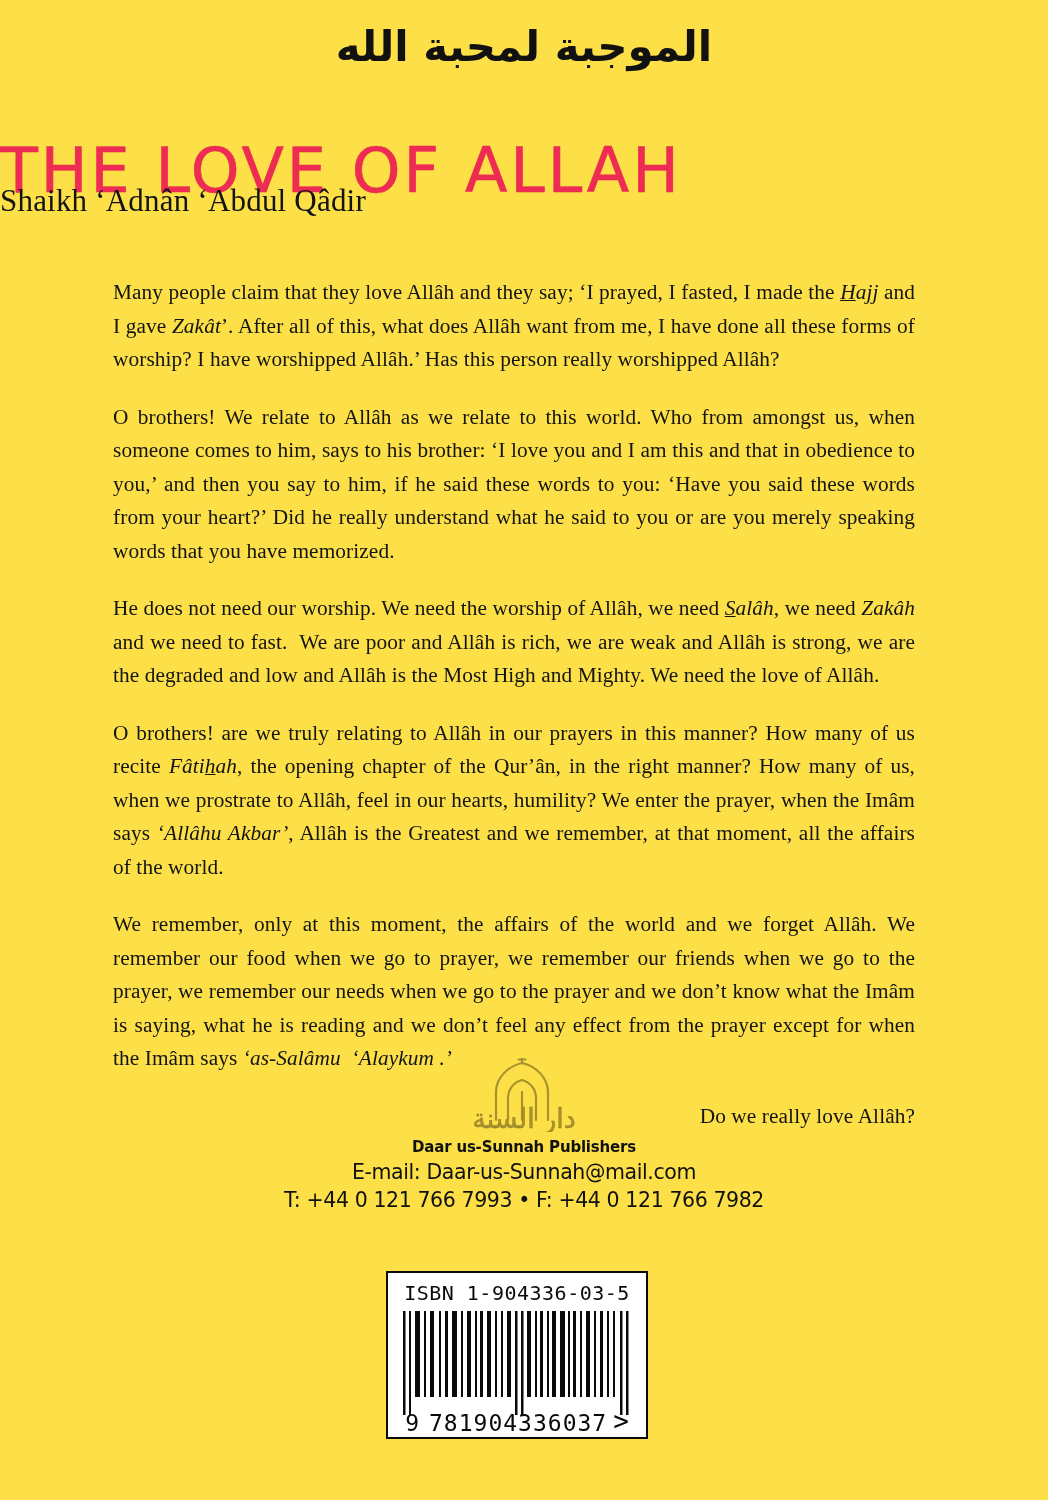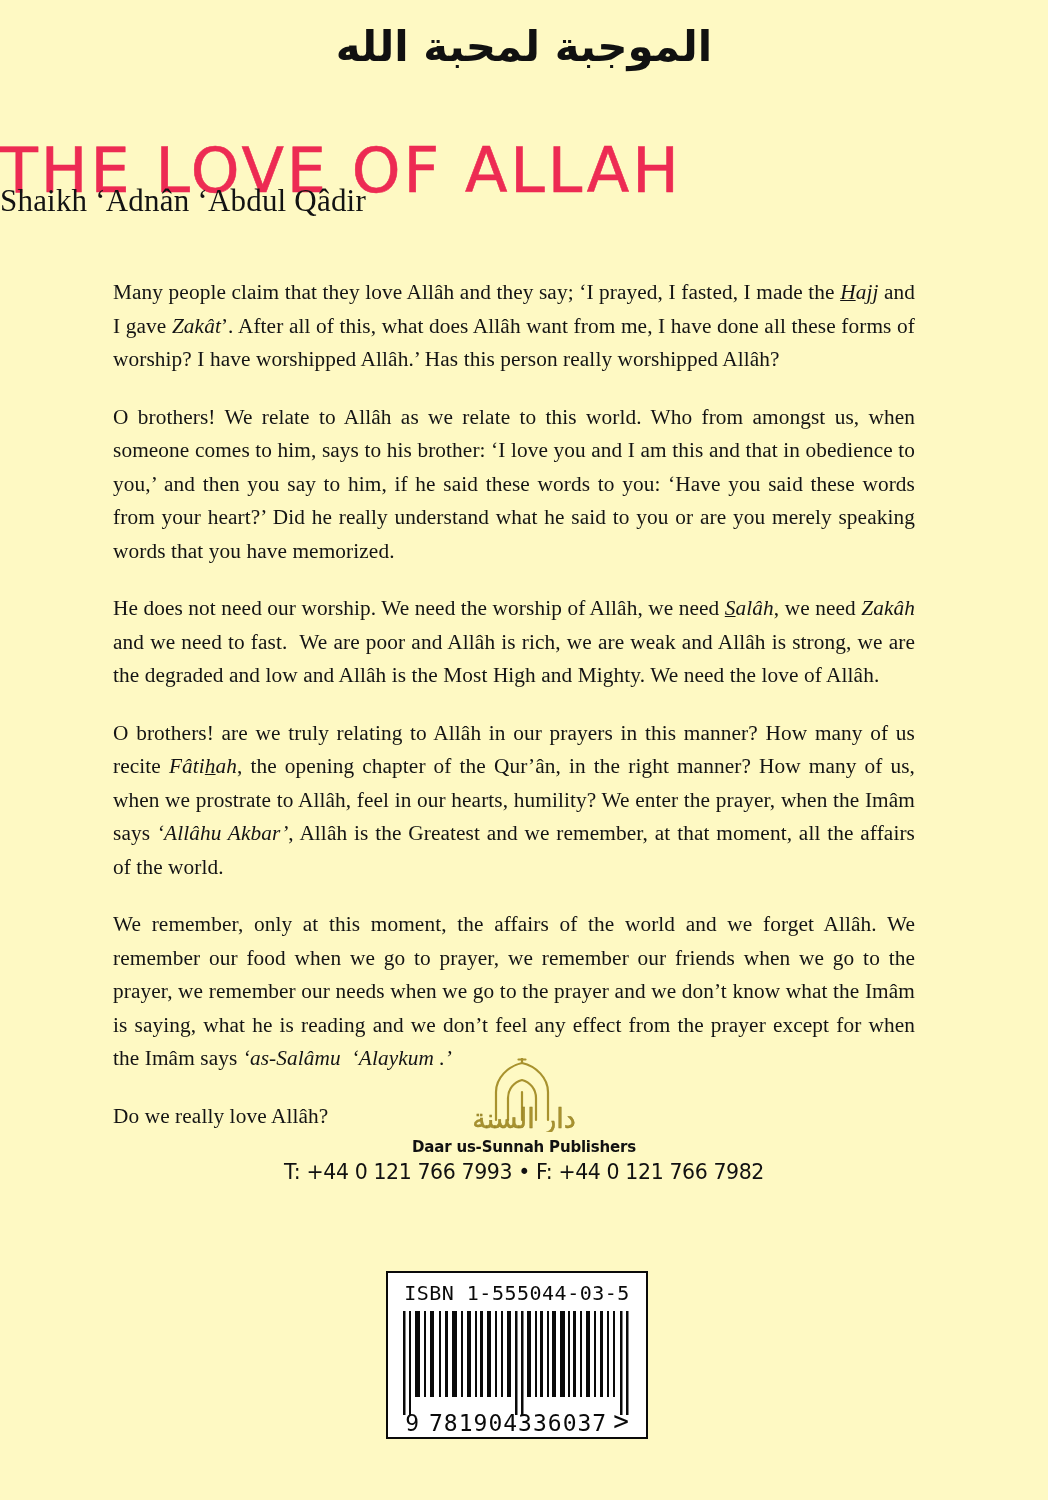--- a/index.html
+++ b/index.html
@@ -12,21 +12,21 @@
     height: 1500px;
     position: relative;
     font-family: "Liberation Serif", "DejaVu Serif", serif;
     color: #1a1a1a;
     overflow: hidden;
   }
 
   .page {
     position: absolute;
     inset: 0;
-    background: #fef9c3;
+    background: #fde047;
   }
 
   
   .arabic-title {
     position: absolute;
     top: 20px;
     left: 0;
     right: 0;
     text-align: center;
     font-family: "DejaVu Sans", "Liberation Sans", sans-serif;
@@ -73,21 +73,21 @@
   .body-text p {
     margin: 0 0 24px 0;
     font-size: 21.3px;
     line-height: 33.5px;
     text-align: justify;
     text-justify: inter-word;
     color: #141414;
     letter-spacing: 0.1px;
   }
   .body-text p:last-child {
-    text-align: left;
+    text-align: right;
     margin-bottom: 0;
   }
   .body-text i { font-style: italic; }
   .uline { text-decoration: underline; text-decoration-thickness: 1px; text-underline-offset: 1px; }
 
   
   .publisher {
     position: absolute;
     top: 1058px;
     left: 0;
@@ -205,26 +205,27 @@
           <path d="M78 34 L78 62"></path>
         </g>
 
         <text x="80" y="70" text-anchor="middle" font-family="DejaVu Sans, sans-serif" font-size="27" fill="#a8922e" stroke="#8e7c24" stroke-width="0.4" direction="rtl">دار السنة</text>
       </svg>
     </span>
 
     <div class="pub-name">Daar us-Sunnah Publishers</div>
 
 
+    <div class="pub-line">E-mail: Daar-us-Sunnah@mail.com</div>
 
     <div class="pub-line">T: +44 0 121 766 7993  •  F: +44 0 121 766 7982</div>
   </div>
 
   <div class="barcode-box">
-    <div class="isbn-text">ISBN 1-555044-03-5</div>
+    <div class="isbn-text">ISBN 1-904336-03-5</div>
 
     <svg class="bars" viewBox="0 0 232 104" preserveAspectRatio="none">
       <g fill="#0a0a0a">
         <rect x="2" y="0" width="2.5" height="104"></rect>
         <rect x="8" y="0" width="2" height="104"></rect>
         <rect x="14" y="0" width="5" height="86"></rect>
         <rect x="23" y="0" width="2" height="86"></rect>
         <rect x="29" y="0" width="4" height="86"></rect>
         <rect x="38" y="0" width="2" height="86"></rect>
         <rect x="44" y="0" width="3" height="86"></rect>

